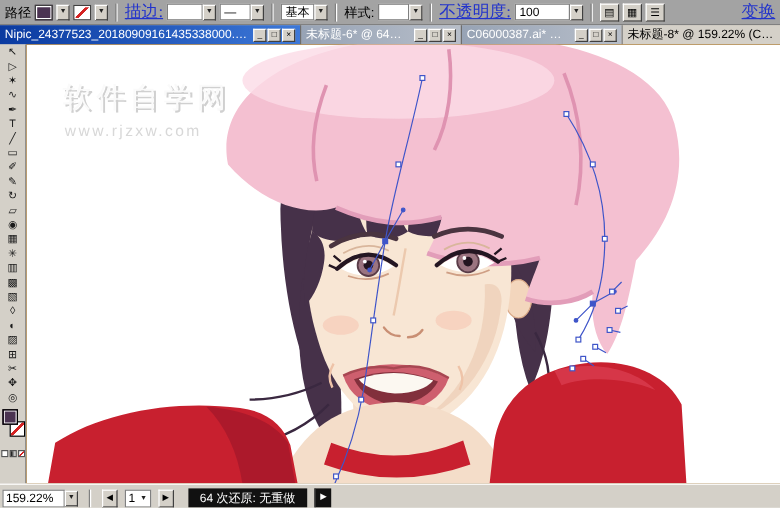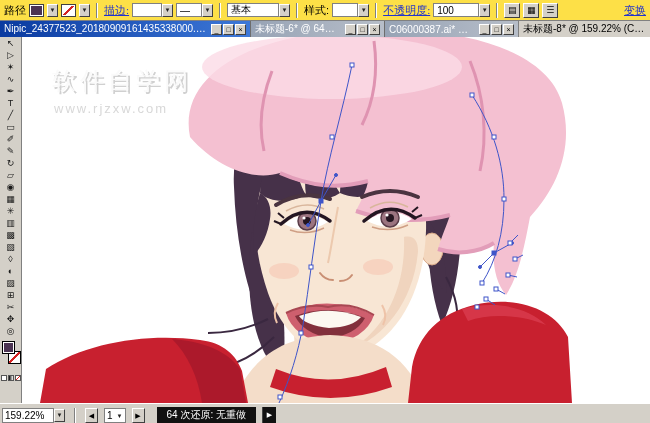--- a/index.html
+++ b/index.html
@@ -2,24 +2,24 @@
 <html><head>
 <meta charset="utf-8">
 <style>
   * { box-sizing: border-box; margin: 0; padding: 0; }
   html,body { width:650px; height:423px; overflow:hidden; }
   body { font-family:"Liberation Sans","DejaVu Sans",sans-serif; font-size:11px; background:#d4d0c8; color:#000; }
   .app { position:relative; width:650px; height:423px; background:#d4d0c8; }
 
   
   .options-bar { position:absolute; top:0; left:0; right:0; height:21px;
-    background:#fde047; border-bottom:1px solid #808080;
+    background:#a3a3a3; border-bottom:1px solid #808080;
     display:flex; align-items:center; gap:3px; padding:0 4px; white-space:nowrap; }
   .opt-label { font-size:11px; }
-  .link { color:#2233cc; text-decoration:underline; cursor:pointer; font-size:11px;font-family:Liberation Serif, serif; }
+  .link { color:#2233cc; text-decoration:underline; cursor:pointer; font-size:14px;font-family:Liberation Serif, serif; }
   .sep { width:2px; height:15px; border-left:1px solid #808080; border-right:1px solid #fff; margin:0 3px; }
   .swatch { width:15px; height:13px; border:1px solid #404040; box-shadow:inset 0 0 0 1px #fff; }
   .swatch-fill { background:#4b3352; }
   .swatch-stroke { background:
       linear-gradient(135deg, transparent 43%, #d42222 43%, #d42222 57%, transparent 57%), #fff; }
   .dd-arrow { width:11px; height:13px; background:#d4d0c8;
       border:1px solid; border-color:#fff #404040 #404040 #fff;
       font-size:6px; line-height:11px; text-align:center; color:#222; }
   .combo { display:flex; align-items:center; }
   .combo .box { background:#fff; border:1px solid #808080; height:14px;
@@ -97,21 +97,21 @@
     <span class="combo">
       <span class="box" style="width:30px"></span>
       <span class="dd-arrow">▼</span>
     </span>
     <span class="combo">
       <span class="box" style="width:26px">—</span>
       <span class="dd-arrow">▼</span>
     </span>
     <span class="sep"></span>
     <span class="combo">
-      <span class="box" style="width:52px">基本</span>
+      <span class="box" style="width:28px">基本</span>
       <span class="dd-arrow">▼</span>
     </span>
     <span class="sep"></span>
     <span class="opt-label">样式:</span>
     <span class="combo">
       <span class="box" style="width:26px"></span>
       <span class="dd-arrow">▼</span>
     </span>
     <span class="sep"></span>
     <span class="link">不透明度:</span>

